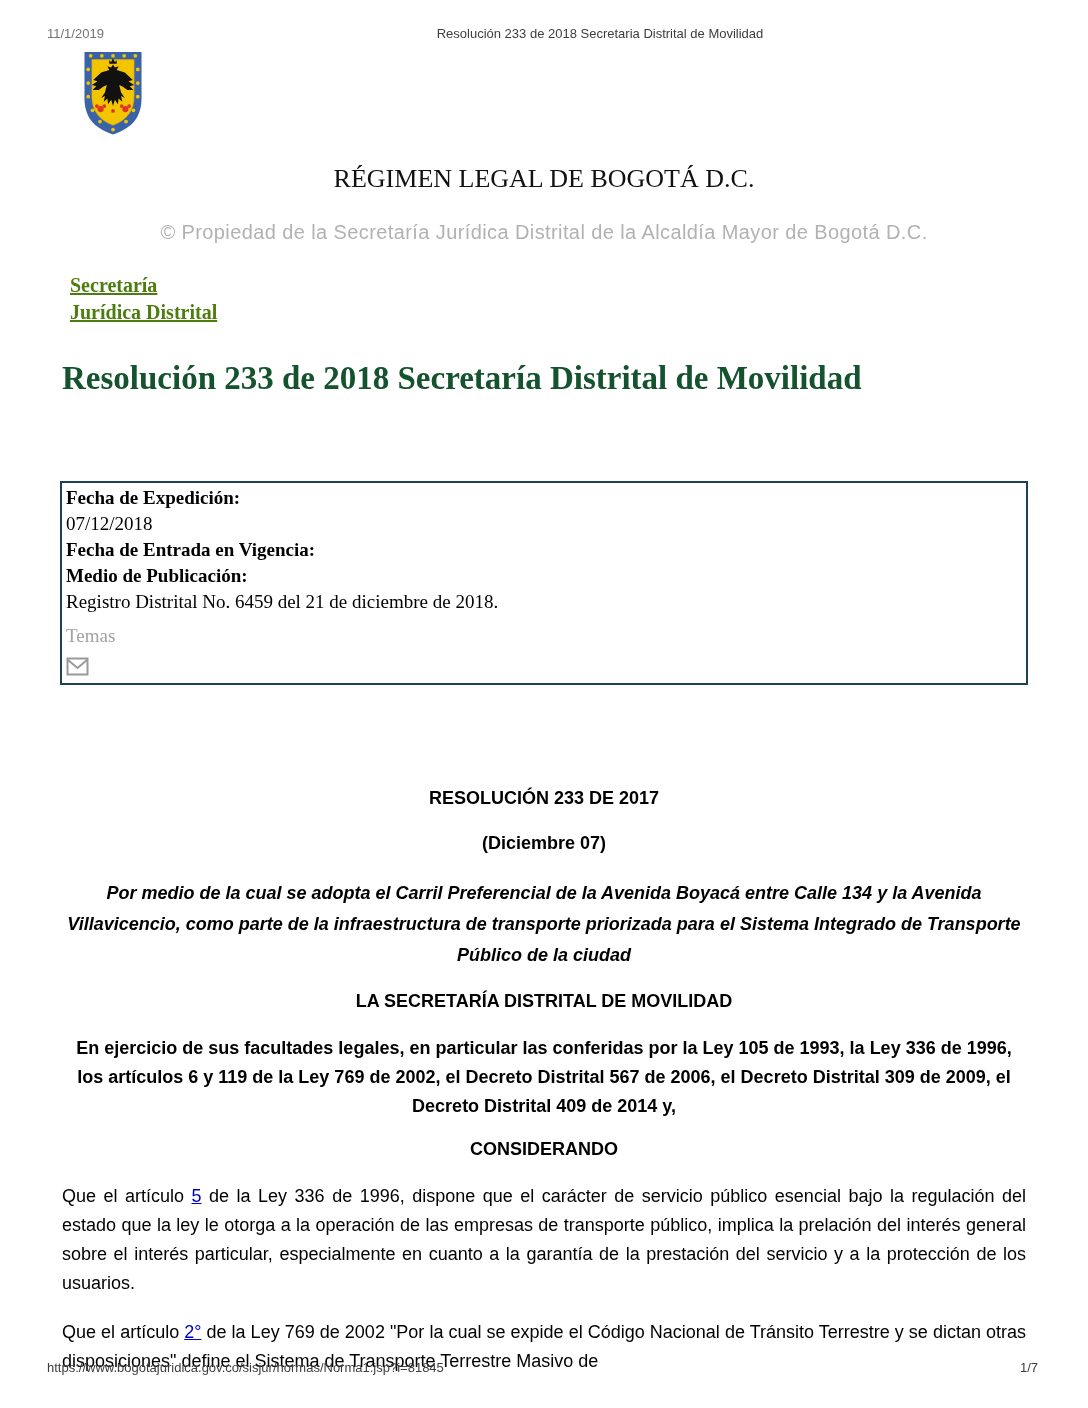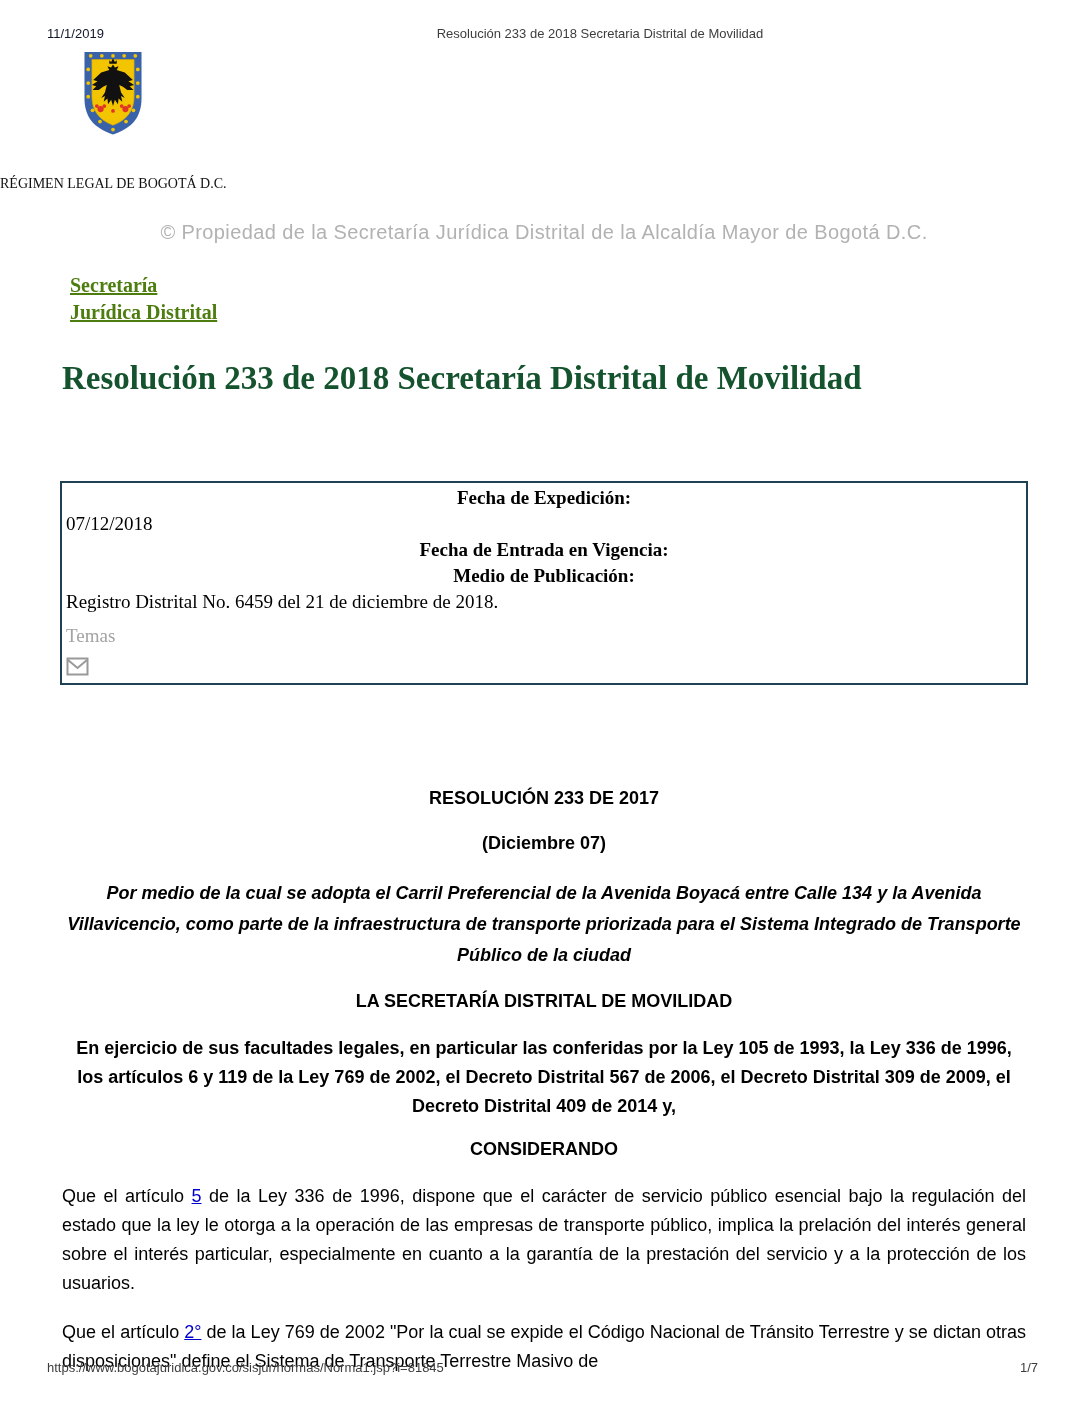--- a/index.html
+++ b/index.html
@@ -6,38 +6,38 @@
   html, body { background: #ffffff; }
   body {
     width: 1088px; height: 1408px; position: relative;
     font-family: "Liberation Sans", sans-serif; color: #000;
     overflow: hidden;
   }
 
   
   .print-header-date {
     position: absolute; top: 26px; left: 47px;
-    font-size: 13px; color: #0f172a;
+    font-size: 13px; color: #737373;
   }
   .print-header-title {
     position: absolute; top: 26px; left: 112px; width: 976px;
     text-align: center; font-size: 13px; color: #3d3d3d;
   }
   .print-footer {
     position: absolute; top: 1360px; left: 47px; width: 991px;
     display: flex; justify-content: space-between;
     font-size: 13px; color: #3d3d3d;
   }
 
   
   .coat-of-arms { position: absolute; top: 48px; left: 82px; width: 62px; height: 90px; }
   .regimen-title {
-    position: absolute; top: 176px; left: 0; width: 100%;
-    text-align: left; font-family: "Liberation Serif", serif;
-    font-size: 14px; color: #111;
+    position: absolute; top: 164px; left: 0; width: 100%;
+    text-align: center; font-family: "Liberation Serif", serif;
+    font-size: 26px; color: #111;
   }
   .copyright-line {
     position: absolute; top: 221px; left: 0; width: 100%;
     text-align: center; font-size: 20px; color: #b2b2b2; letter-spacing: 0.4px;
   }
   .entity-name {
     position: absolute; top: 272px; left: 70px;
     font-family: "Liberation Serif", serif; font-weight: bold;
     font-size: 20px; line-height: 27px; color: #4d7c0f; text-decoration: underline;
   }
@@ -47,21 +47,21 @@
     font-family: "Liberation Serif", serif; font-weight: bold;
     font-size: 33px; line-height: 45px; color: #14532d;
   }
 
   
   .meta-box {
     position: absolute; top: 481px; left: 60px; width: 968px;
     border: 2px solid #1e4155; padding: 2px 4px 6px 4px;
     font-family: "Liberation Serif", serif; font-size: 19px; line-height: 26px;
   }
-  .meta-box .label { font-weight: bold; text-align: center; }
+  .meta-box .label { font-weight: bold; }
   .meta-temas { color: #a3a3a3; margin-top: 8px; }
   .envelope-wrap { margin-top: 8px; height: 20px; }
   .envelope-wrap svg { display: block; }
 
   
   .doc-body {
     position: absolute; top: 788px; left: 62px; width: 964px;
     font-size: 18px; color: #000;
   }
   .center-bold { text-align: center; font-weight: bold; line-height: 21px; margin-bottom: 24px; }

